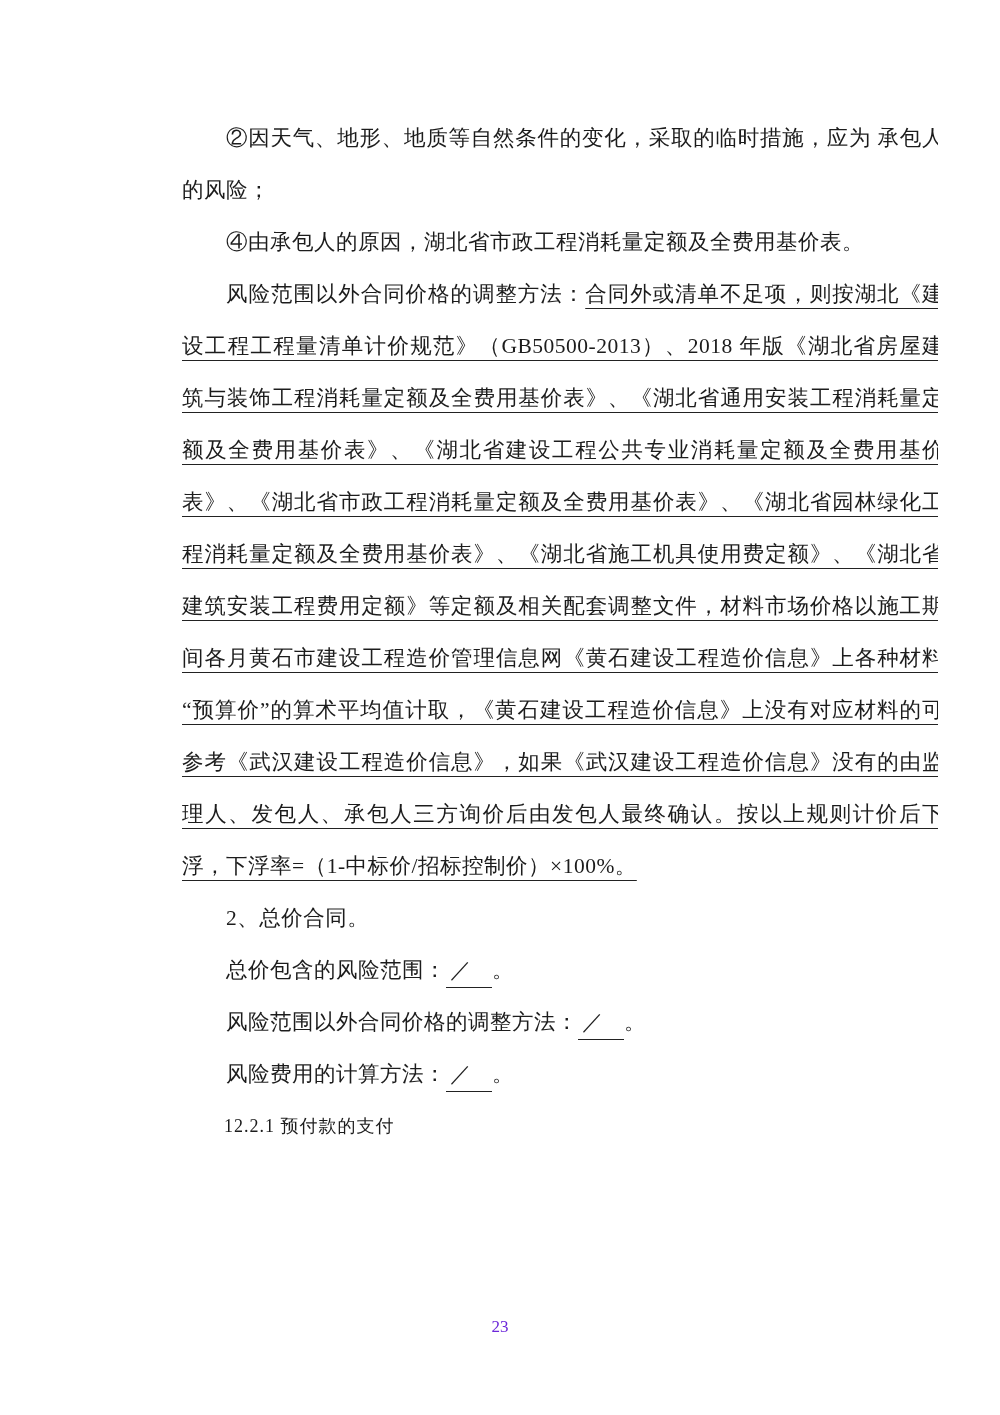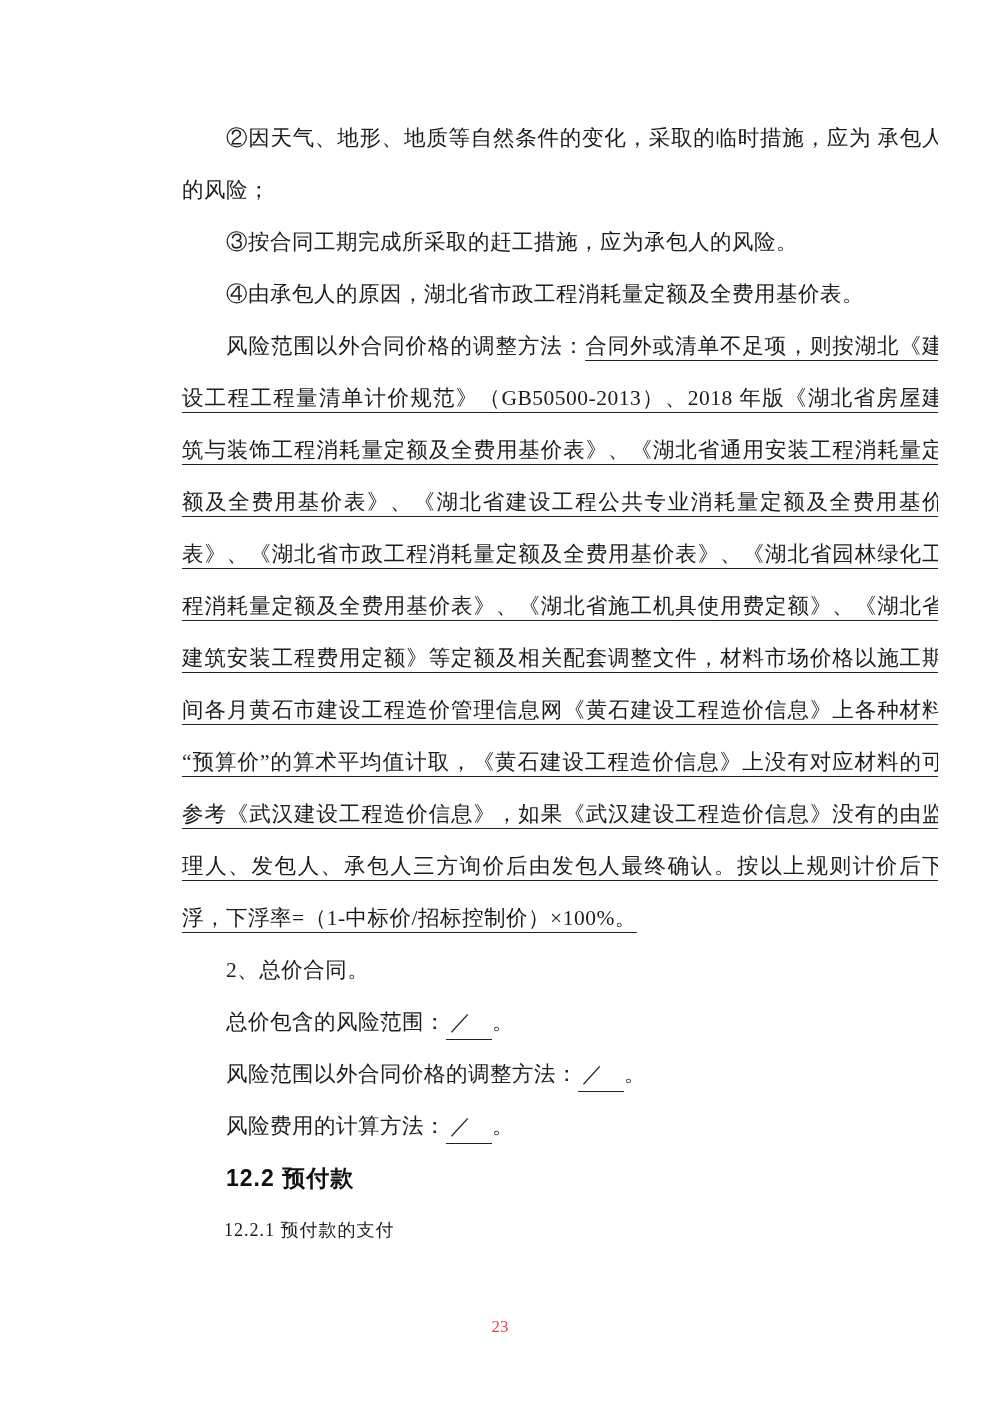--- a/index.html
+++ b/index.html
@@ -69,46 +69,44 @@
     letter-spacing: 1px;
   }
   .page-number {
     position: absolute;
     left: 0;
     top: 1308px;
     width: 100%;
     text-align: center;
     font-size: 17px;
     line-height: 22px;
-    color: #ef4444;
+    color: #6d28d9;
   }
 </style>
 </head>
 <body>
 
 <div class="page">
   <div class="content">
 
     <p class="para indent-2">②因天气、地形、地质等自然条件的变化，采取的临时措施，应为 承包人的风险；</p>
 
-    <p class="para indent-2">③按合同工期完成所采取的赶工措施，应为承包人的风险。</p>
 
     <p class="para indent-2">④由承包人的原因，湖北省市政工程消耗量定额及全费用基价表。</p>
 
     <p class="para indent-2"><span>风险范围以外合同价格的调整方法：</span><span class="u">合同外或清单不足项，则按湖北《建设工程工程量清单计价规范》（GB50500-2013）、2018 年版《湖北省房屋建筑与装饰工程消耗量定额及全费用基价表》、《湖北省通用安装工程消耗量定额及全费用基价表》、《湖北省建设工程公共专业消耗量定额及全费用基价表》、《湖北省市政工程消耗量定额及全费用基价表》、《湖北省园林绿化工程消耗量定额及全费用基价表》、《湖北省施工机具使用费定额》、《湖北省建筑安装工程费用定额》等定额及相关配套调整文件，材料市场价格以施工期间各月黄石市建设工程造价管理信息网《黄石建设工程造价信息》上各种材料“预算价”的算术平均值计取，《黄石建设工程造价信息》上没有对应材料的可参考《武汉建设工程造价信息》，如果《武汉建设工程造价信息》没有的由监理人、发包人、承包人三方询价后由发包人最终确认。按以上规则计价后下浮，下浮率=（1-中标价/招标控制价）×100%。</span></p>
 
     <p class="para indent-2">2、总价合同。</p>
 
     <p class="para indent-2"><span>总价包含的风险范围：</span><span class="blank">／</span><span>。</span></p>
 
     <p class="para indent-2"><span>风险范围以外合同价格的调整方法：</span><span class="blank">／</span><span>。</span></p>
 
     <p class="para indent-2"><span>风险费用的计算方法：</span><span class="blank">／</span><span>。</span></p>
 
 
-    <h3 class="heading-12-2">12.2 预付款</h3>
 
     <p class="subheading-12-2-1">12.2.1 预付款的支付</p>
 
   </div>
 
   <div class="page-number">23</div>
 </div>
 
 </body></html>

